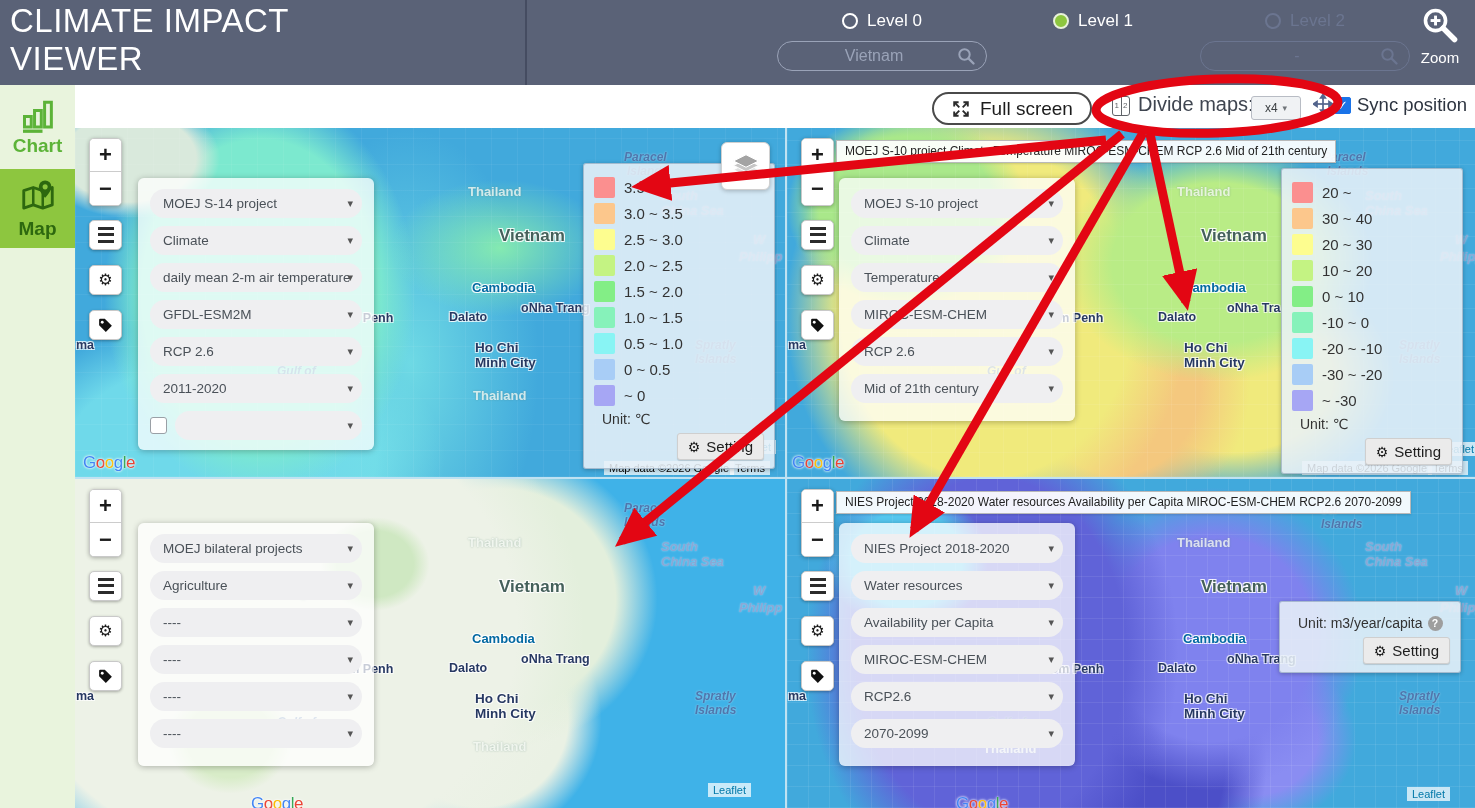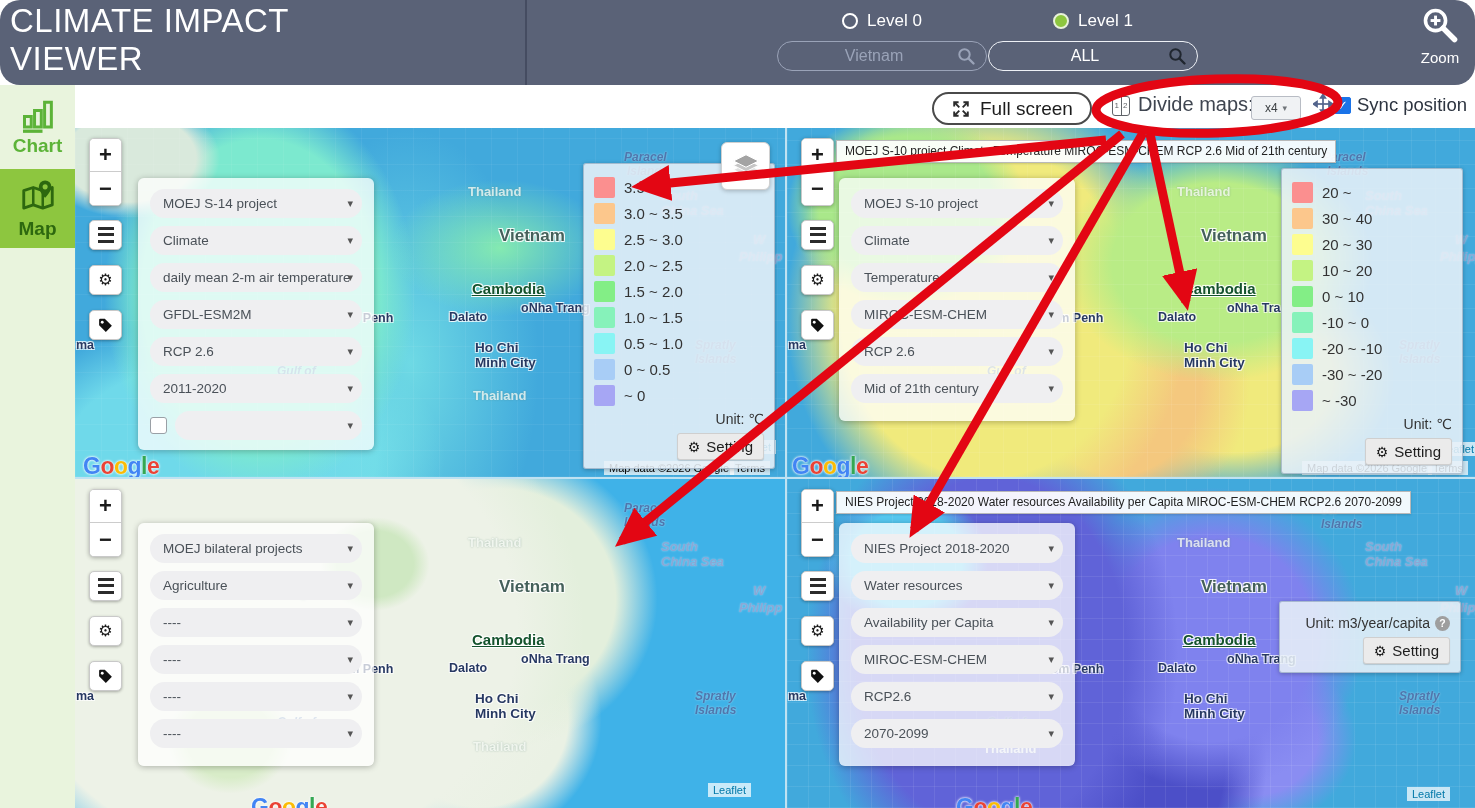--- a/index.html
+++ b/index.html
@@ -1,21 +1,21 @@
 <!DOCTYPE html>
 <html><head>
 <meta charset="utf-8">
 <style>
   * { margin:0; padding:0; box-sizing:border-box; }
   html,body { width:1475px; height:808px; overflow:hidden; background:#fff;
     font-family:"Liberation Sans","DejaVu Sans",sans-serif; }
   body { position:relative; }
 
   
-  .hdr { position:absolute; left:0; top:0; width:1475px; height:85px; background:#5a6277; z-index:10;border-radius:20px; }
+  .hdr { position:absolute; left:0; top:0; width:1475px; height:85px; background:#5a6277; z-index:10; }
   .hdr-title { position:absolute; left:10px; top:2px; color:#fff; font-size:33px; line-height:38px; font-weight:500; letter-spacing:.5px; }
   .hdr-div { position:absolute; left:525px; top:0; width:2px; height:85px; background:#454c61; }
   .area { position:absolute; left:543px; top:17px; display:flex; align-items:center; gap:13px; }
   .compass { width:48px; height:48px; }
   .area-txt { color:#fff; font-size:26px; line-height:27px; font-weight:500; }
   .lvlgroup { position:absolute; top:10px; width:210px; }
   .lvl0 { left:777px; } .lvl1 { left:988px; } .lvl2 { left:1200px; }
   .radio-line { display:flex; justify-content:center; align-items:center; gap:9px; height:22px; }
   .radio { width:16px; height:16px; border-radius:50%; border:2px solid #fff; }
   .lvlgroup.selected .radio { background:#8dc63f; border-color:#e9f2da; }
@@ -93,21 +93,21 @@
     radial-gradient(110px 95px at 120px 80px, #55c8f0 50%, rgba(85,200,240,0) 74%),
     radial-gradient(245px 320px at 205px 175px, #6063d8 55%, rgba(96,99,216,0) 76%),
     radial-gradient(205px 205px at 425px 160px, #7f82ee 50%, rgba(127,130,238,0) 74%),
     radial-gradient(175px 225px at 350px 285px, #4c4fc8 50%, rgba(76,79,200,0) 74%),
     radial-gradient(145px 125px at 465px 260px, #8a8df2 45%, rgba(138,141,242,0) 72%),
     #41a9dc; }
 
   
   .lbl { position:absolute; z-index:2; white-space:pre-line; font-weight:700; pointer-events:none; }
   .country { font-size:17px; color:#44605a; text-shadow:-1px -1px 0 rgba(255,255,255,.85),1px -1px 0 rgba(255,255,255,.85),-1px 1px 0 rgba(255,255,255,.85),1px 1px 0 rgba(255,255,255,.85); }
-  .country.sm { font-size:15px; color:#14532d;text-decoration:underline; }
+  .country.sm { font-size:13px; color:#0369a1; }
   .city { font-size:12.5px; color:#273962; text-shadow:-1px -1px 0 rgba(255,255,255,.7),1px -1px 0 rgba(255,255,255,.7),-1px 1px 0 rgba(255,255,255,.7),1px 1px 0 rgba(255,255,255,.7); }
   .city.lg { font-size:13.5px; }
   .water { font-size:12px; font-style:italic; color:#4f76ad; text-shadow:0 0 2px rgba(255,255,255,.5); }
   .water.lg { font-size:13px; color:#8aa8d6; }
   .water.dim { opacity:.75; }
   .faded { font-size:13px; color:#f2f7f1; opacity:.8; text-shadow:0 0 2px rgba(90,130,120,.6); }
   .ctr { }
 
   
   .zbox { position:absolute; left:14px; top:10px; width:33px; z-index:6; background:#fff; border:1px solid #c9c9c9; border-radius:5px; box-shadow:0 1px 4px rgba(0,0,0,.3); overflow:hidden; }
@@ -135,30 +135,30 @@
   .cbx { width:17px; height:17px; background:#fff; border:1.5px solid #9aa0a6; border-radius:3px; }
 
   
   .legend { position:absolute; z-index:5; background:rgba(233,241,248,.87); border:1px solid rgba(90,120,150,.4); border-radius:3px; box-shadow:0 1px 4px rgba(0,0,0,.25); padding:10px 10px 8px; }
   #p1 .legend { left:508px; top:35px; width:192px; }
   #p2 .legend { left:494px; top:40px; width:182px; }
   #p4 .legend { left:492px; top:122px; width:182px; }
   .lrow { display:flex; align-items:center; gap:9px; height:26px; }
   .sw { width:21px; height:21px; border-radius:2px; flex:0 0 auto; }
   .ltx { font-size:15px; color:#333; }
-  .unit { font-size:14px; color:#333; margin:3px 0 6px 8px; display:flex; align-items:center; gap:5px;justify-content:flex-end; }
+  .unit { font-size:14px; color:#333; margin:3px 0 6px 8px; display:flex; align-items:center; gap:5px; }
   .help { width:15px; height:15px; border-radius:50%; background:#9e9e9e; color:#fff; font-size:10.5px; font-weight:700; text-align:center; line-height:15px; font-style:normal; }
   .set-row { display:flex; justify-content:flex-end; }
   .set-btn { background:#ebebeb; border:1px solid #cfcfcf; border-radius:3px; padding:4px 10px; font-size:15px; color:#1d1d1d; display:flex; align-items:center; gap:6px; box-shadow:0 1px 1px rgba(0,0,0,.15); }
 
   
   .layers-btn { position:absolute; left:646px; top:14px; width:49px; height:48px; z-index:8; background:#fff; border:1px solid #d0d0d0; border-radius:6px; box-shadow:0 1px 4px rgba(0,0,0,.25); display:flex; align-items:center; justify-content:center; }
 
   
-  .google { position:absolute; z-index:4; font-size:23px; font-weight:700; letter-spacing:-.5px; text-shadow:0 0 2px #fff,0 0 3px #fff; white-space:nowrap; }
+  .google { position:absolute; z-index:4; font-size:17px; font-weight:400; letter-spacing:-.5px; text-shadow:0 0 2px #fff,0 0 3px #fff; white-space:nowrap; }
   #p1 .google { left:8px; top:325px; } #p2 .google { left:5px; top:325px; }
   #p3 .google { left:176px; top:315px; } #p4 .google { left:169px; top:315px; }
   .chip-att { position:absolute; z-index:4; background:rgba(255,255,255,.72); font-size:11px; color:#000; padding:1px 5px; white-space:nowrap; }
   .chip-leaflet { color:#0078a8; }
   #p1 .chip-leaflet { left:658px; top:312px; } #p2 .chip-leaflet { left:649px; top:314px; }
   #p3 .chip-leaflet { left:633px; top:304px; } #p4 .chip-leaflet { left:620px; top:308px; }
   #p1 .chip-mapdata { left:529px; top:333px; } #p2 .chip-mapdata { left:515px; top:333px; }
   #p1 .chip-terms { left:655px; top:333px; } #p2 .chip-terms { left:641px; top:333px; }
 
   
@@ -187,29 +187,35 @@
         <line x1="11.5" y1="11.5" x2="16.5" y2="16.5" stroke="currentColor" stroke-width="2.4" stroke-linecap="round"></line>
       </svg>
     </div>
   </div>
 
   <div class="lvlgroup lvl1 selected">
     <div class="radio-line">
       <span class="radio"></span>
       <span class="lvl-label">Level 1</span>
     </div>
+  </div>
+
+  <div class="lvlgroup lvl2 disabled">
+    <div class="radio-line">
+      <span class="radio"></span>
+      <span class="lvl-label">Level 2</span>
+    </div>
     <div class="searchpill">
-      <input value="ALL" style="">
+      <input value="-" style="">
       <svg class="mag" viewBox="0 0 19 19">
         <circle cx="7.5" cy="7.5" r="5.2" fill="none" stroke="currentColor" stroke-width="2"></circle>
         <line x1="11.5" y1="11.5" x2="16.5" y2="16.5" stroke="currentColor" stroke-width="2.4" stroke-linecap="round"></line>
       </svg>
     </div>
   </div>
-
 
   <div class="zoomtool">
     <svg width="38" height="38" viewBox="0 0 34 34">
       <circle cx="13" cy="13" r="9" fill="none" stroke="#fff" stroke-width="3.2"></circle>
       <line x1="19.8" y1="19.8" x2="30" y2="30" stroke="#fff" stroke-width="5" stroke-linecap="round"></line>
       <line x1="13" y1="8.6" x2="13" y2="17.4" stroke="#fff" stroke-width="2.6"></line>
       <line x1="8.6" y1="13" x2="17.4" y2="13" stroke="#fff" stroke-width="2.6"></line>
     </svg>
     <div class="zt-label">Zoom</div>
   </div>

